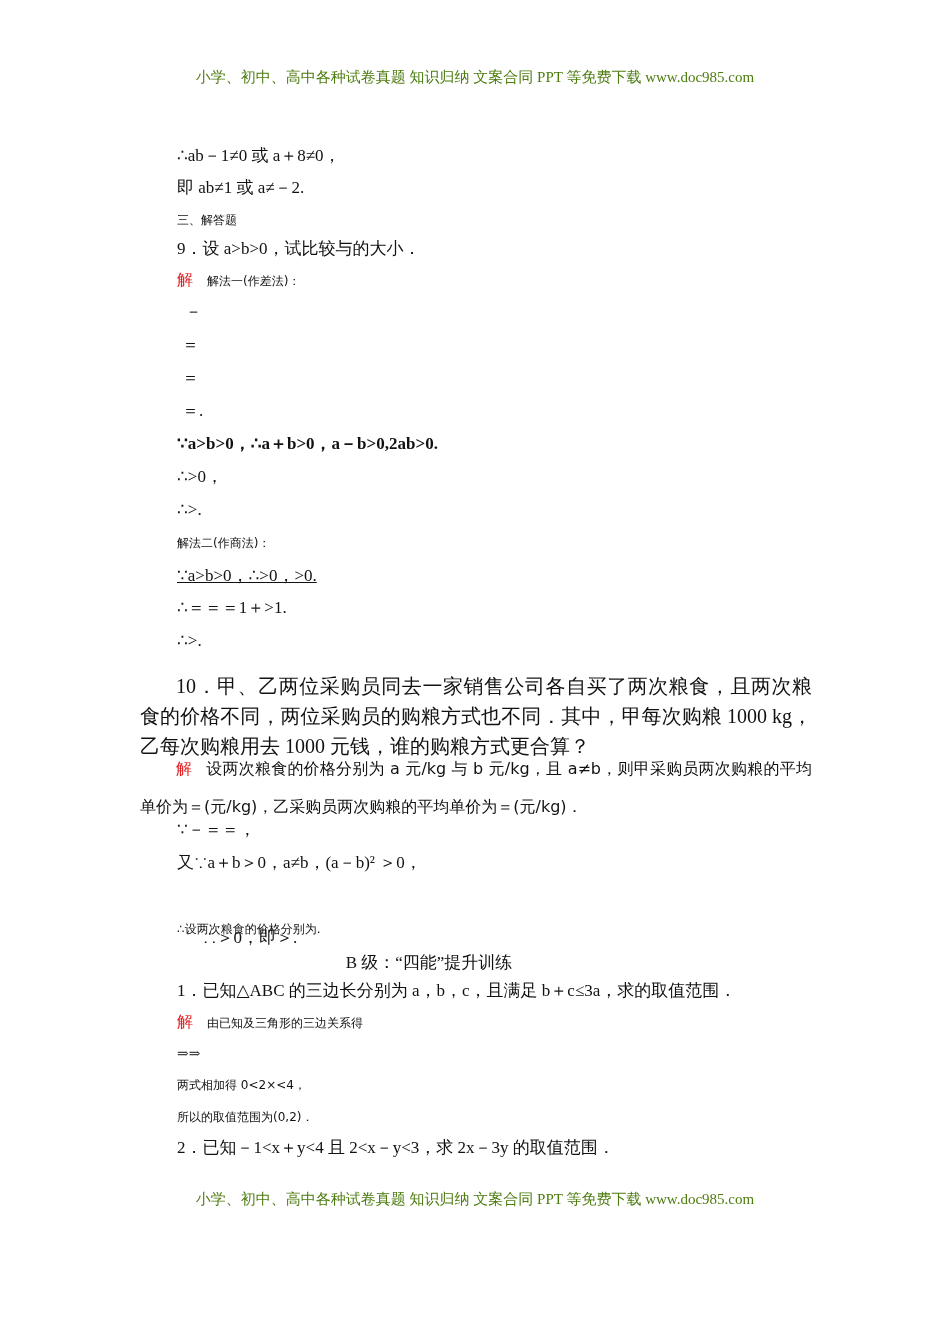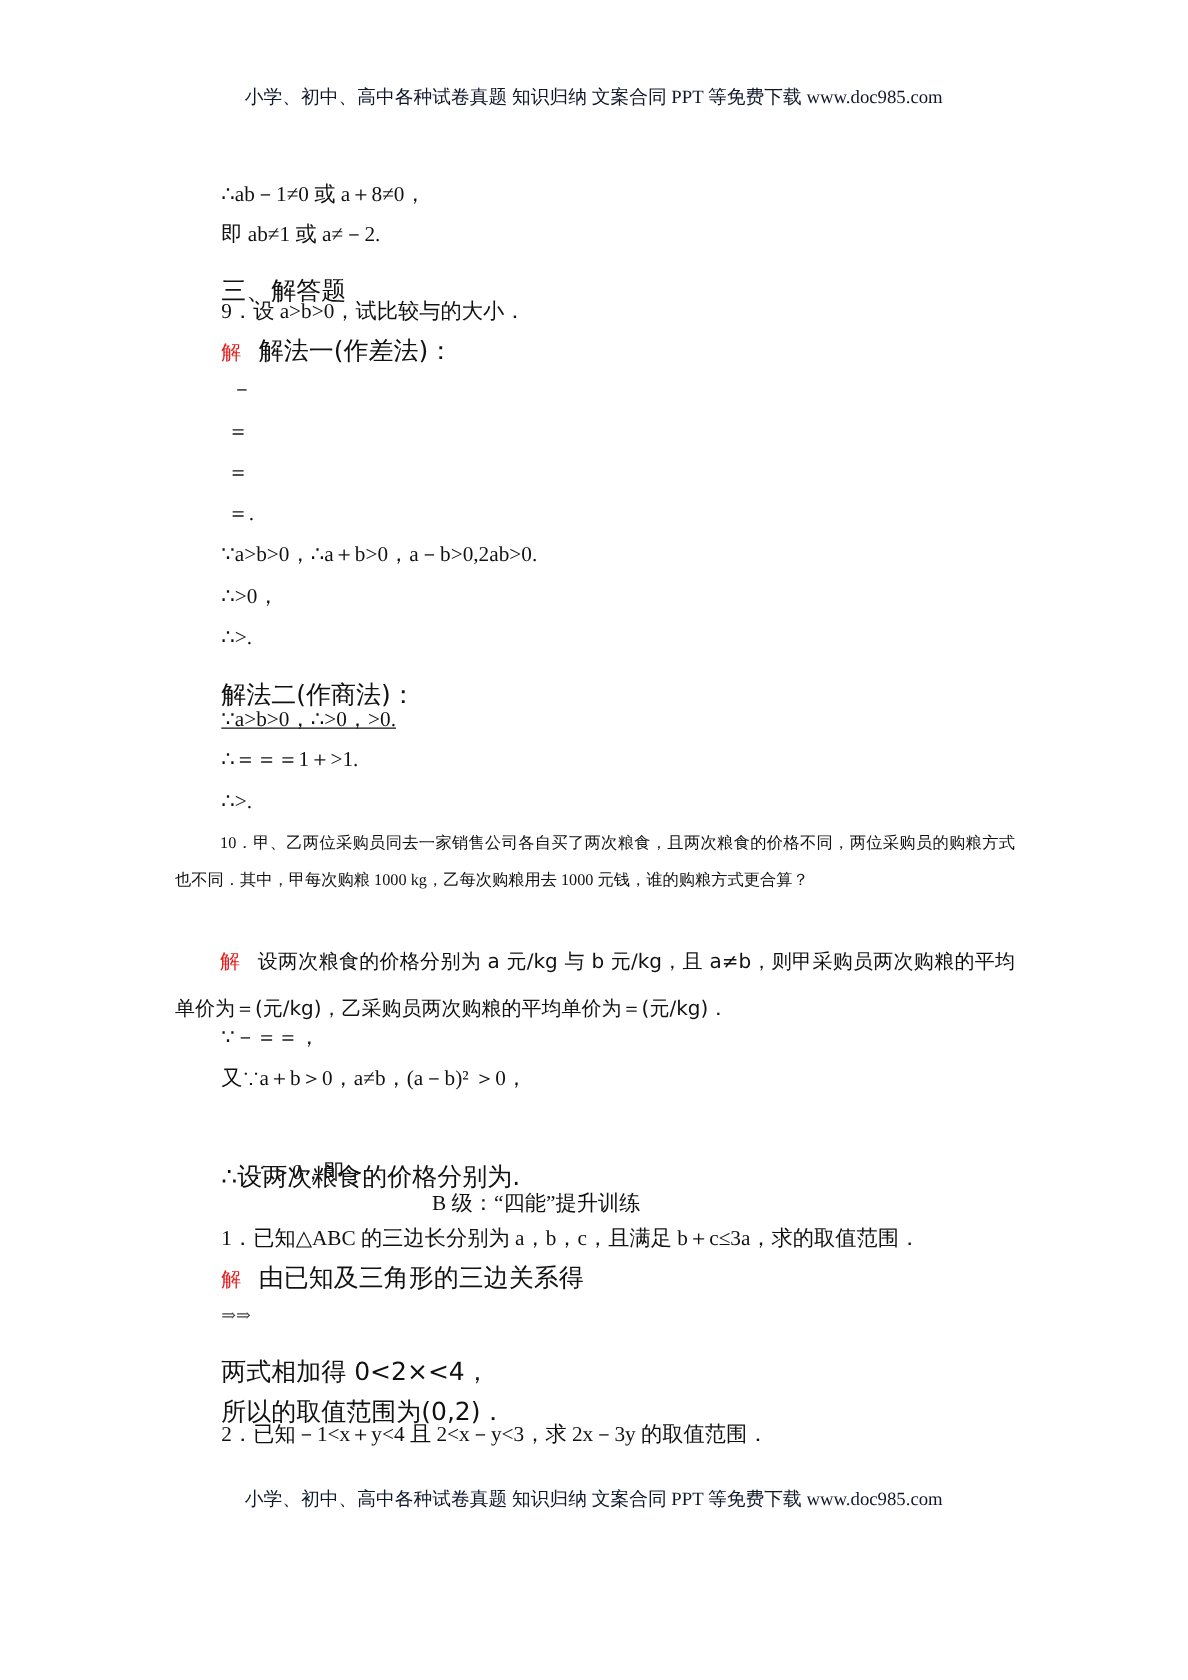--- a/index.html
+++ b/index.html
@@ -1,45 +1,45 @@
 <!DOCTYPE html>
 <html><head>
 <meta charset="utf-8">
 <style>
   html, body { margin: 0; padding: 0; background: #ffffff; }
   body { width: 950px; height: 1344px; position: relative; overflow: hidden;
          font-family: "Liberation Serif", "DejaVu Serif", serif; color: #111; }
   .hdr { position: absolute; left: 0; width: 950px; text-align: center;
-         font-size: 15px; color: #0f172a; }
+         font-size: 15px; color: #4d7c0f; }
   .line { position: absolute; left: 177px; font-size: 17px; white-space: nowrap; line-height: 20px; }
-  .sans { font-family: "DejaVu Sans", "Liberation Sans", sans-serif; font-size: 20px; margin-top: 12px; }
+  .sans { font-family: "DejaVu Sans", "Liberation Sans", sans-serif; font-size: 12px; }
   .red { color: #e02020; font-family: "DejaVu Sans", sans-serif; font-size: 16px; margin-right: 14px; }
-  .para { position: absolute; left: 140px; width: 672px; font-size: 13px; line-height: 30px;
-          text-indent: 36px; text-align: justify; }
+  .para { position: absolute; left: 140px; width: 672px; font-size: 20px; line-height: 30px;
+          text-indent: 36px; text-align: justify; margin-top: 12px; }
   .para2 { position: absolute; left: 140px; width: 672px; font-size: 16px; line-height: 38px;
            text-indent: 36px; text-align: justify; font-family: "DejaVu Sans", sans-serif; }
   .center { position: absolute; left: 0; width: 858px; text-align: center; font-size: 17px; }
 </style>
 </head>
 <body>
 
 <div class="hdr" style="top:68px;">小学、初中、高中各种试卷真题 知识归纳 文案合同 PPT 等免费下载   www.doc985.com</div>
 
 <div class="line" style="top:146px;">∴ab－1≠0 或 a＋8≠0，</div>
 <div class="line" style="top:178px;">即 ab≠1 或 a≠－2.</div>
 <div class="line sans" style="top:210px;">三、解答题</div>
 <div class="line" style="top:239px;">9．设 a&gt;b&gt;0，试比较与的大小．</div>
 <div class="line" style="top:270px;">
   <span class="red">解</span><span class="sans">解法一(作差法)：</span>
 </div>
 <div class="line" style="top:302px;left:185px;">－</div>
 <div class="line" style="top:335px;left:182px;">＝</div>
 <div class="line" style="top:368px;left:182px;">＝</div>
 <div class="line" style="top:401px;left:182px;">＝.</div>
-<div class="line" style="top:434px;">∵a&gt;b&gt;0，∴a＋b&gt;0，a－b&gt;0,2ab&gt;0.</div>
+<div class="line" style="top:434px;font-weight:bold;">∵a&gt;b&gt;0，∴a＋b&gt;0，a－b&gt;0,2ab&gt;0.</div>
 <div class="line" style="top:467px;">∴&gt;0，</div>
 <div class="line" style="top:500px;">∴&gt;.</div>
 <div class="line sans" style="top:533px;">解法二(作商法)：</div>
 <div class="line" style="top:566px;text-decoration:underline;">∵a&gt;b&gt;0，∴&gt;0，&gt;0.</div>
 <div class="line" style="top:598px;">∴＝＝＝1＋&gt;1.</div>
 <div class="line" style="top:631px;">∴&gt;.</div>
 
 <div class="para" style="top:659px;">10．甲、乙两位采购员同去一家销售公司各自买了两次粮食，且两次粮食的价格不同，两位采购员的购粮方式也不同．其中，甲每次购粮 1000 kg，乙每次购粮用去 1000 元钱，谁的购粮方式更合算？</div>
 
 <div class="para2" style="top:750px;">

